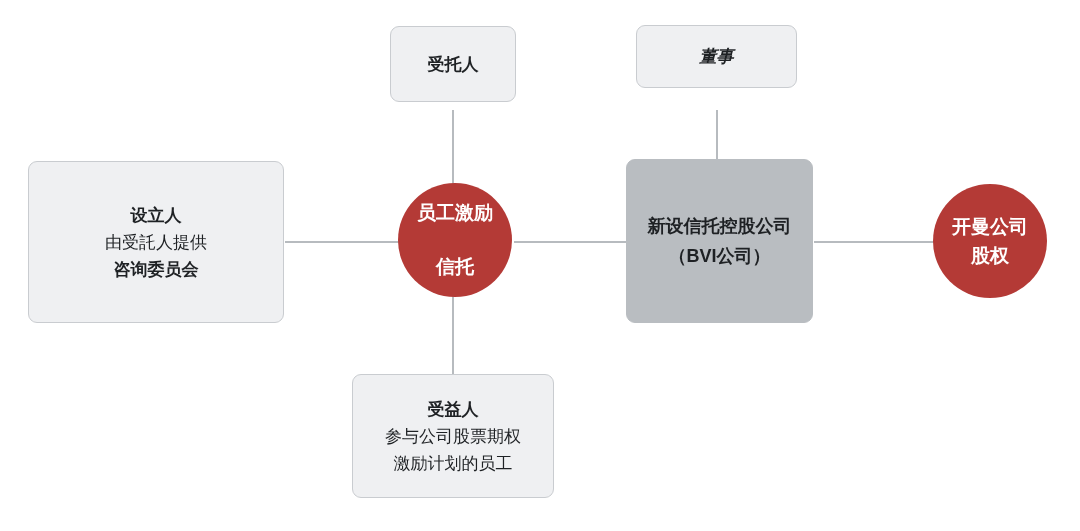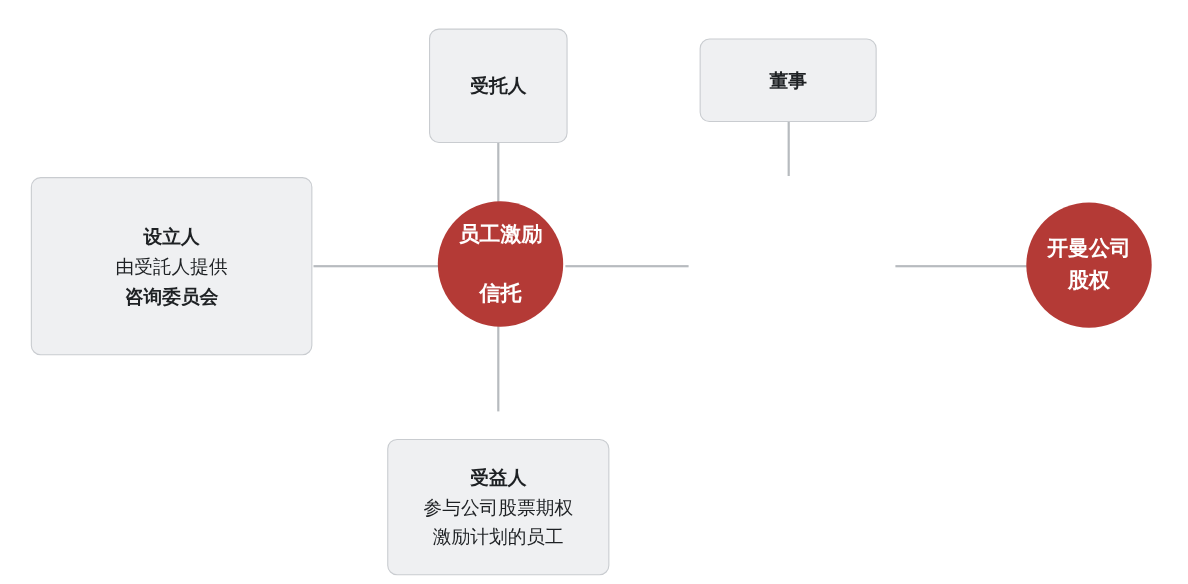--- a/index.html
+++ b/index.html
@@ -58,25 +58,25 @@
     display: flex;
     flex-direction: column;
     align-items: center;
     justify-content: center;
     text-align: center;
   }
   .circle.split { row-gap: 28px; }
   .circle.tight { line-height: 29px; }
 
   
-  #node-trustee     { left: 390px; top: 26px;  width: 126px; height: 104px; text-align: right;  }
-  #node-director    { left: 636px; top: 35px;  width: 161px; height: 76px;  }
+  #node-trustee     { left: 390px; top: 26px;  width: 126px; height: 76px; text-align: right;  }
+  #node-director    { left: 636px; top: 25px;  width: 161px; height: 63px; font-style: italic;  }
   #node-settlor     { left: 28px;  top: 161px; width: 256px; height: 162px; align-items: center; }
   #node-bvi         { left: 626px; top: 159px; width: 187px; height: 164px; }
-  #node-beneficiary { left: 352px; top: 374px; width: 202px; height: 124px; margin-top: 25px; }
+  #node-beneficiary { left: 352px; top: 374px; width: 202px; height: 124px; }
   #node-trust       { left: 398px; top: 183px; }
   #node-cayman      { left: 933px; top: 184px; }
 
   
   #edge-trustee-trust    { left: 452px; top: 110px; height: 75px; }
   #edge-director-bvi     { left: 716px; top: 110px; height: 50px; }
   #edge-settlor-trust    { left: 285px; top: 241px; width: 114px; }
   #edge-trust-bvi        { left: 514px; top: 241px; width: 112px; }
   #edge-bvi-cayman       { left: 814px; top: 241px; width: 120px; }
   #edge-trust-beneficiary{ left: 452px; top: 296px; height: 78px; }
@@ -105,20 +105,24 @@
     <span class="b">设立人</span>
     <span>由受託人提供</span>
     <span class="b">咨询委员会</span>
   </div>
 
   <div class="circle split" id="node-trust">
     <span>员工激励</span>
     <span>信托</span>
   </div>
 
+  <div class="box gray" id="node-bvi">
+    <span>新设信托控股公司</span>
+    <span>（BVI公司）</span>
+  </div>
 
   <div class="circle tight" id="node-cayman">
     <span>开曼公司</span>
     <span>股权</span>
   </div>
 
   <div class="box" id="node-beneficiary">
     <span class="b">受益人</span>
     <span>参与公司股票期权</span>
     <span>激励计划的员工</span>

